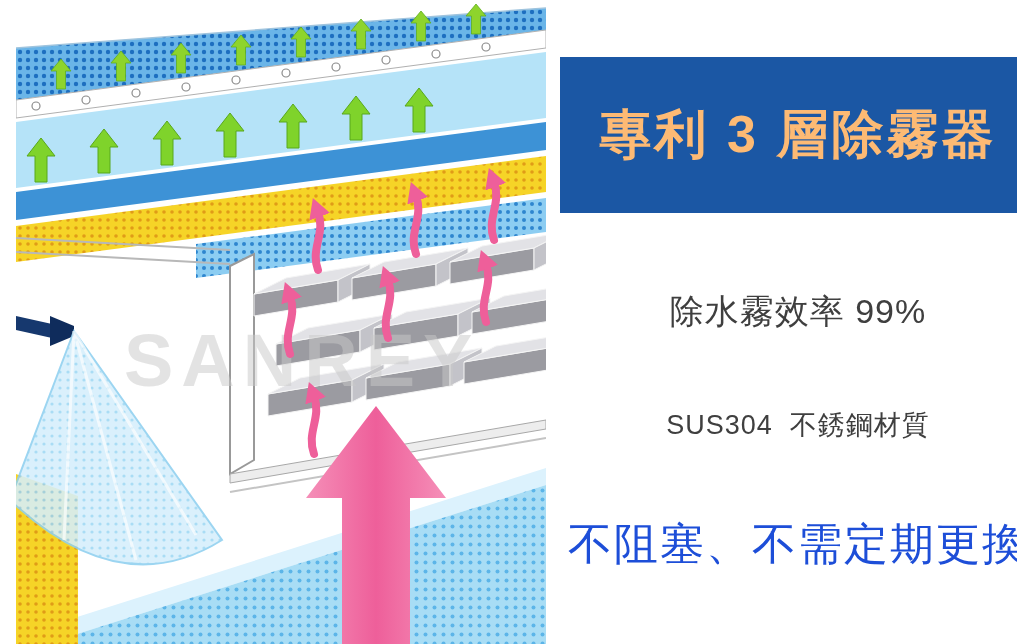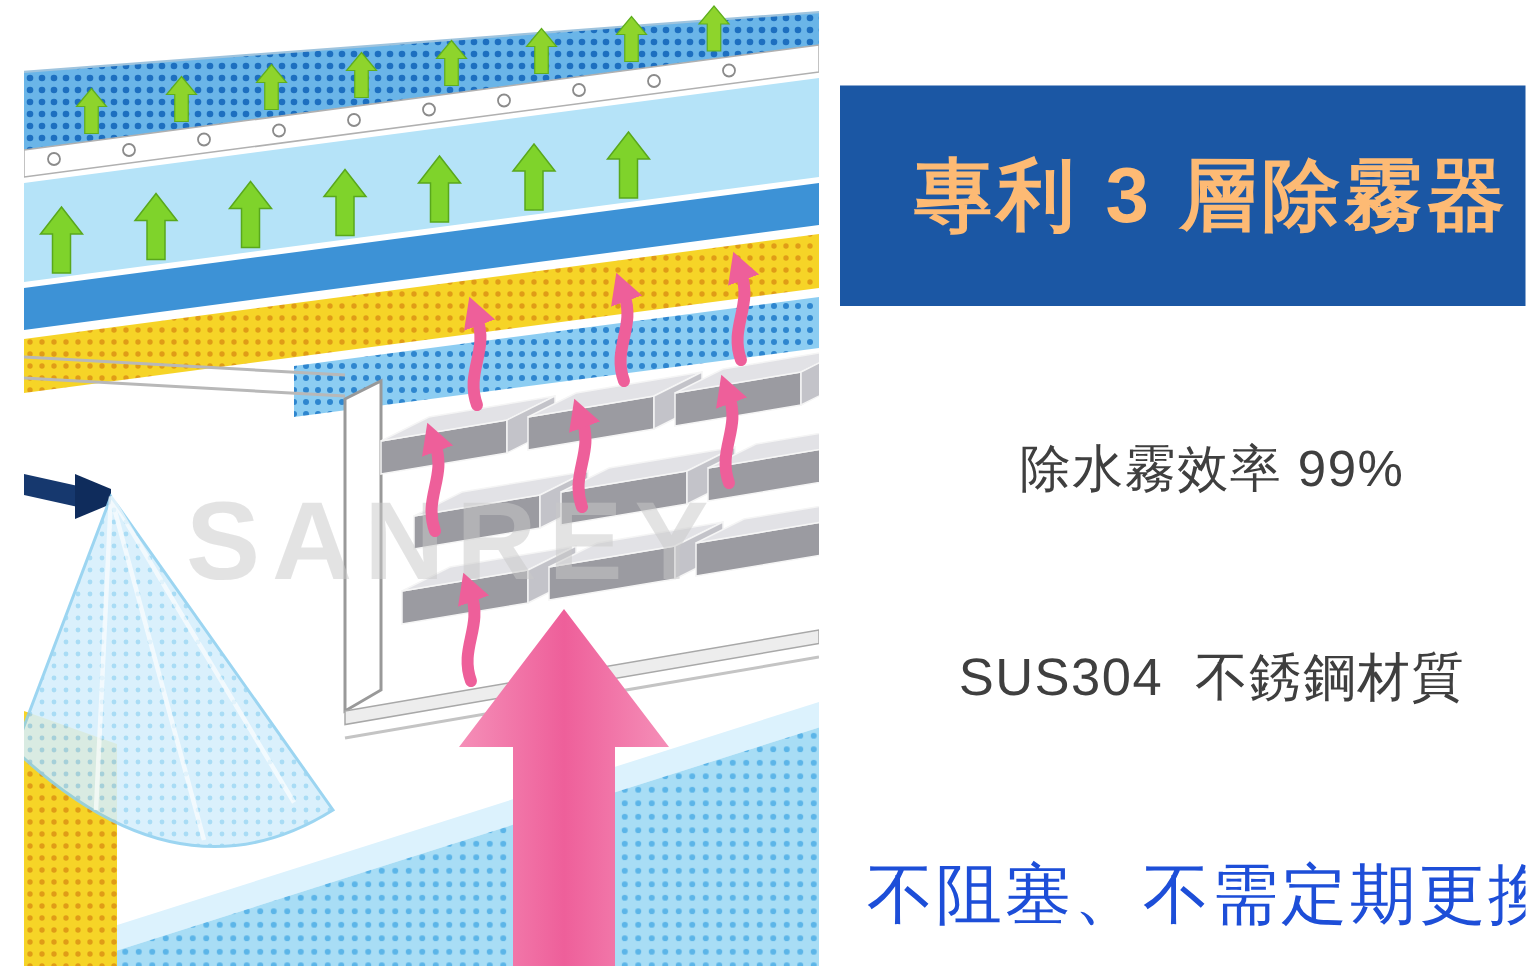--- a/index.html
+++ b/index.html
@@ -5,22 +5,22 @@
   html,body{margin:0;padding:0;background:#ffffff;}
   body{width:1017px;height:644px;overflow:hidden;
        font-family:"Liberation Sans","DejaVu Sans",sans-serif;}
   .page{display:flex;width:1017px;height:644px;background:#fff;}
   .diagram-panel{width:530px;height:644px;flex:none;position:relative;background:#fff;margin-left:16px;}
   .diagram-panel svg{display:block;}
   .content-panel{flex:1;display:flex;flex-direction:column;padding:57px 10px 0 14px;box-sizing:border-box;}
   .banner{background:#1b57a4;height:156px;display:flex;align-items:center;justify-content:center;
           color:#fdba74;font-size:52px;font-weight:600;letter-spacing:3px;white-space:nowrap;}
   .features{margin-top:68px;display:flex;flex-direction:column;align-items:center;gap:56px;color:#3f3f3f;}
-  .feature{margin:18px;font-size:34px;letter-spacing:1px;white-space:pre;}
-  .feature.material{font-size:35px;}
+  .feature{margin:8px;font-size:34px;letter-spacing:1px;white-space:pre;}
+  .feature.material{font-size:27px;}
   .feature.bold{font-size:44px;font-weight:400;color:#1d4ed8;letter-spacing:2px;}
 </style>
 </head>
 <body>
 
 <div class="page">
 
   <div class="diagram-panel">
     <svg width="530" height="644" viewBox="0 0 530 644" xmlns="http://www.w3.org/2000/svg">
       <defs>

